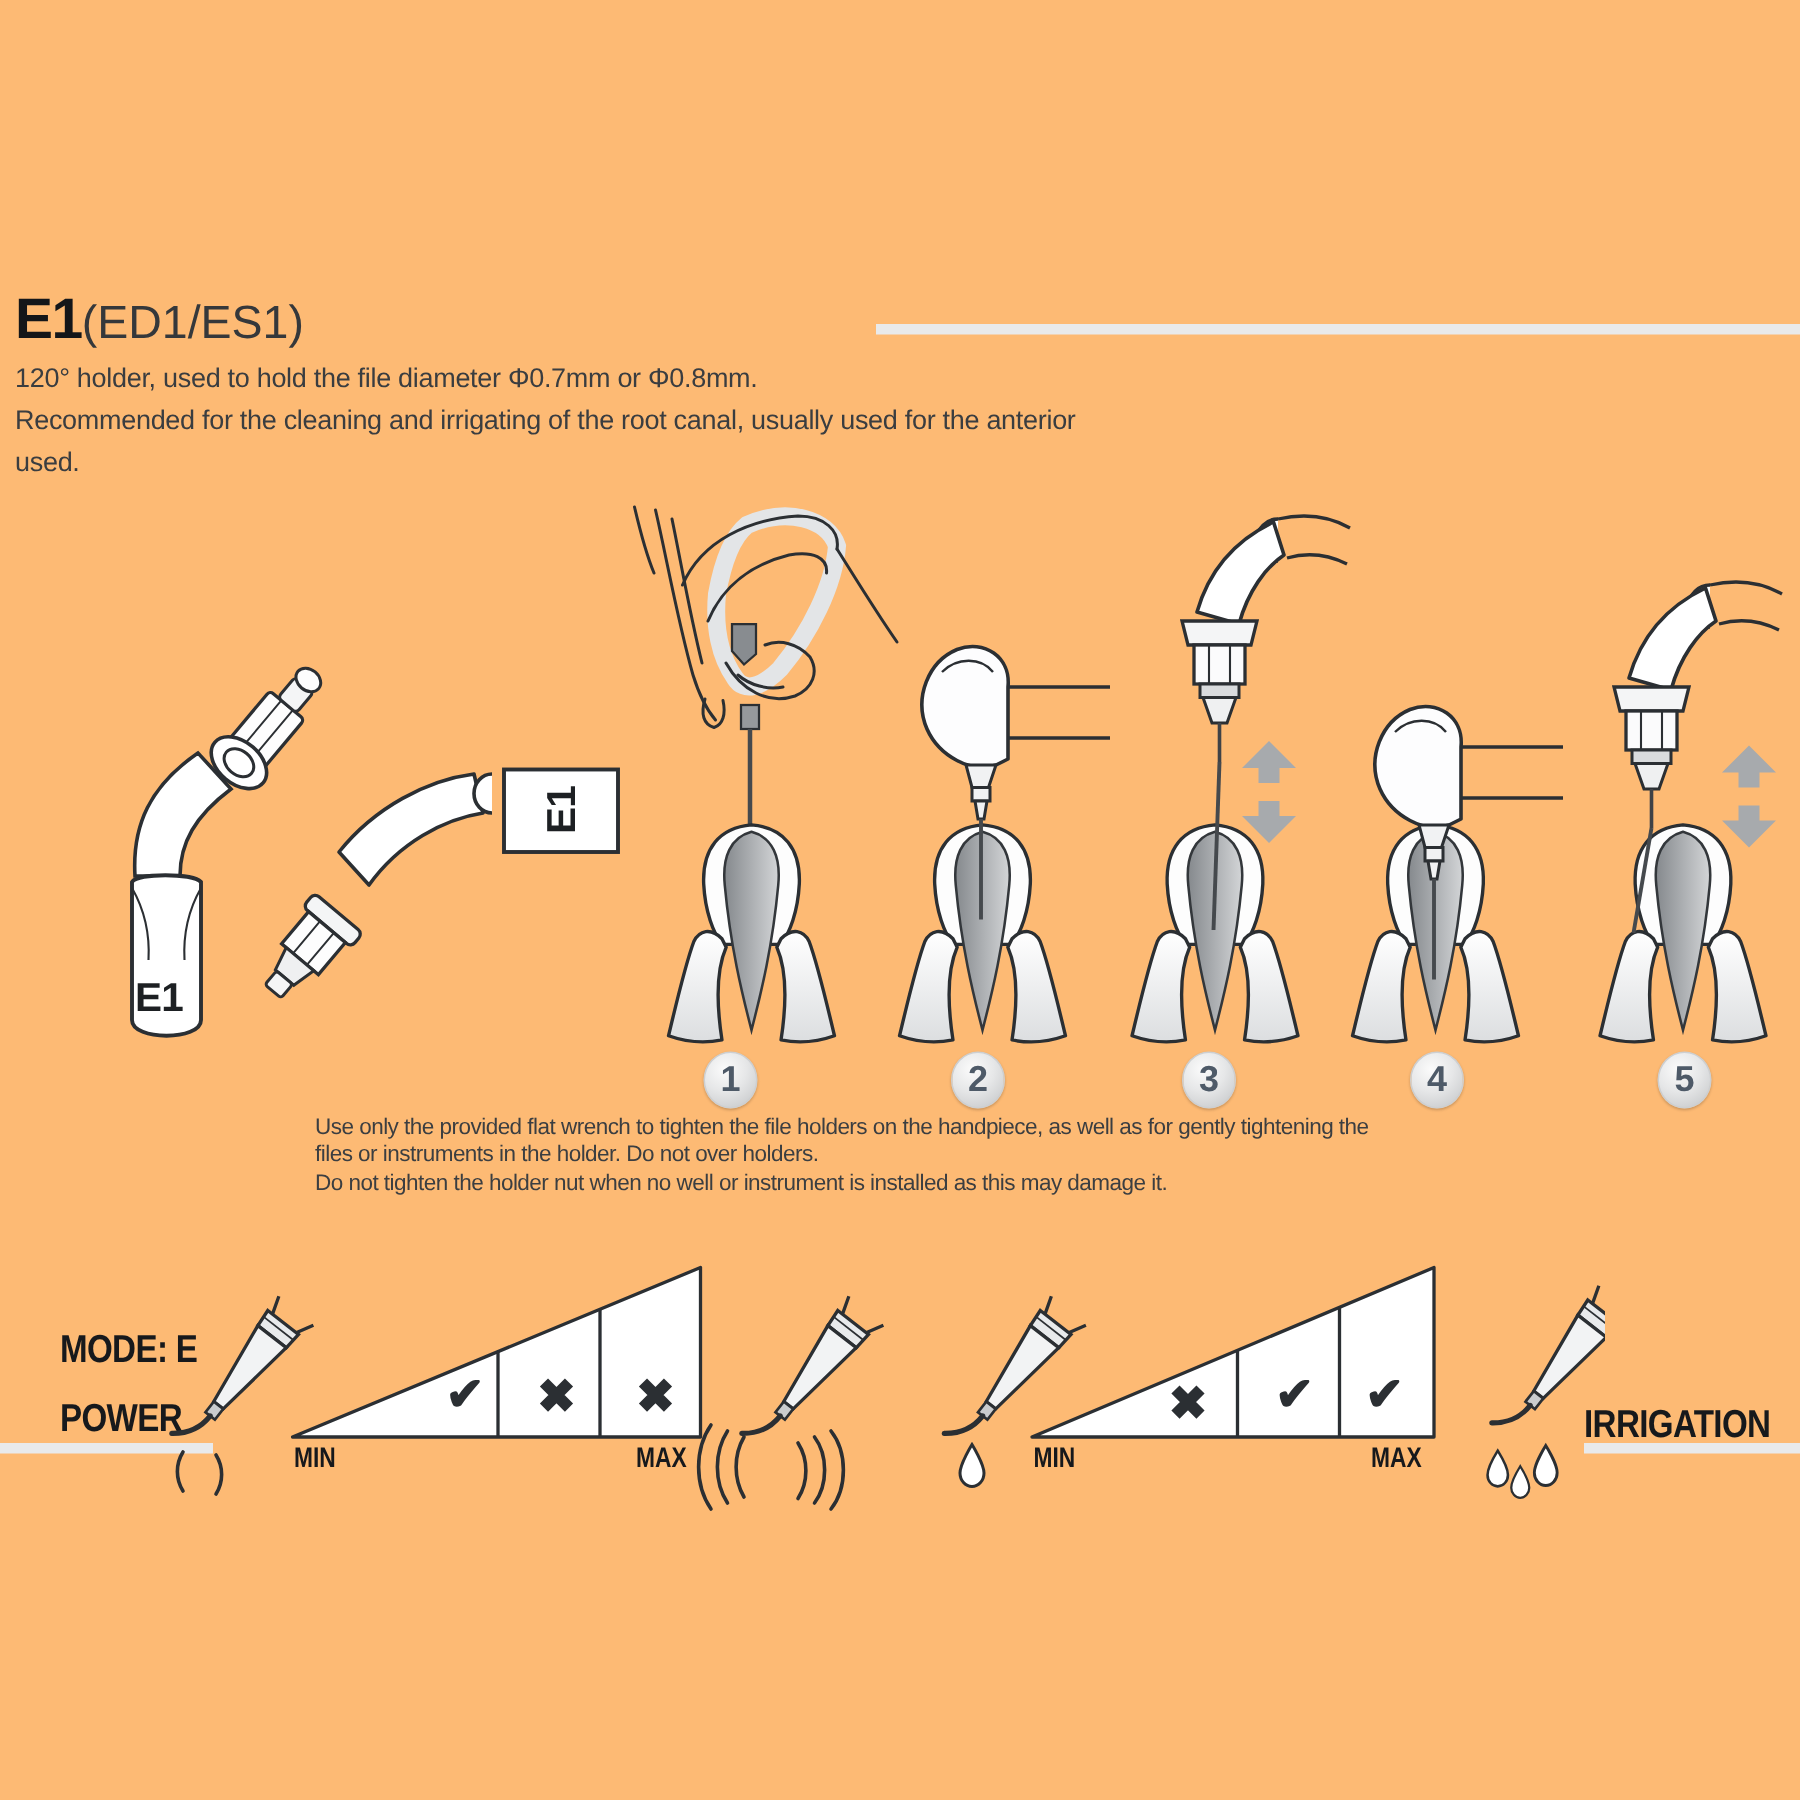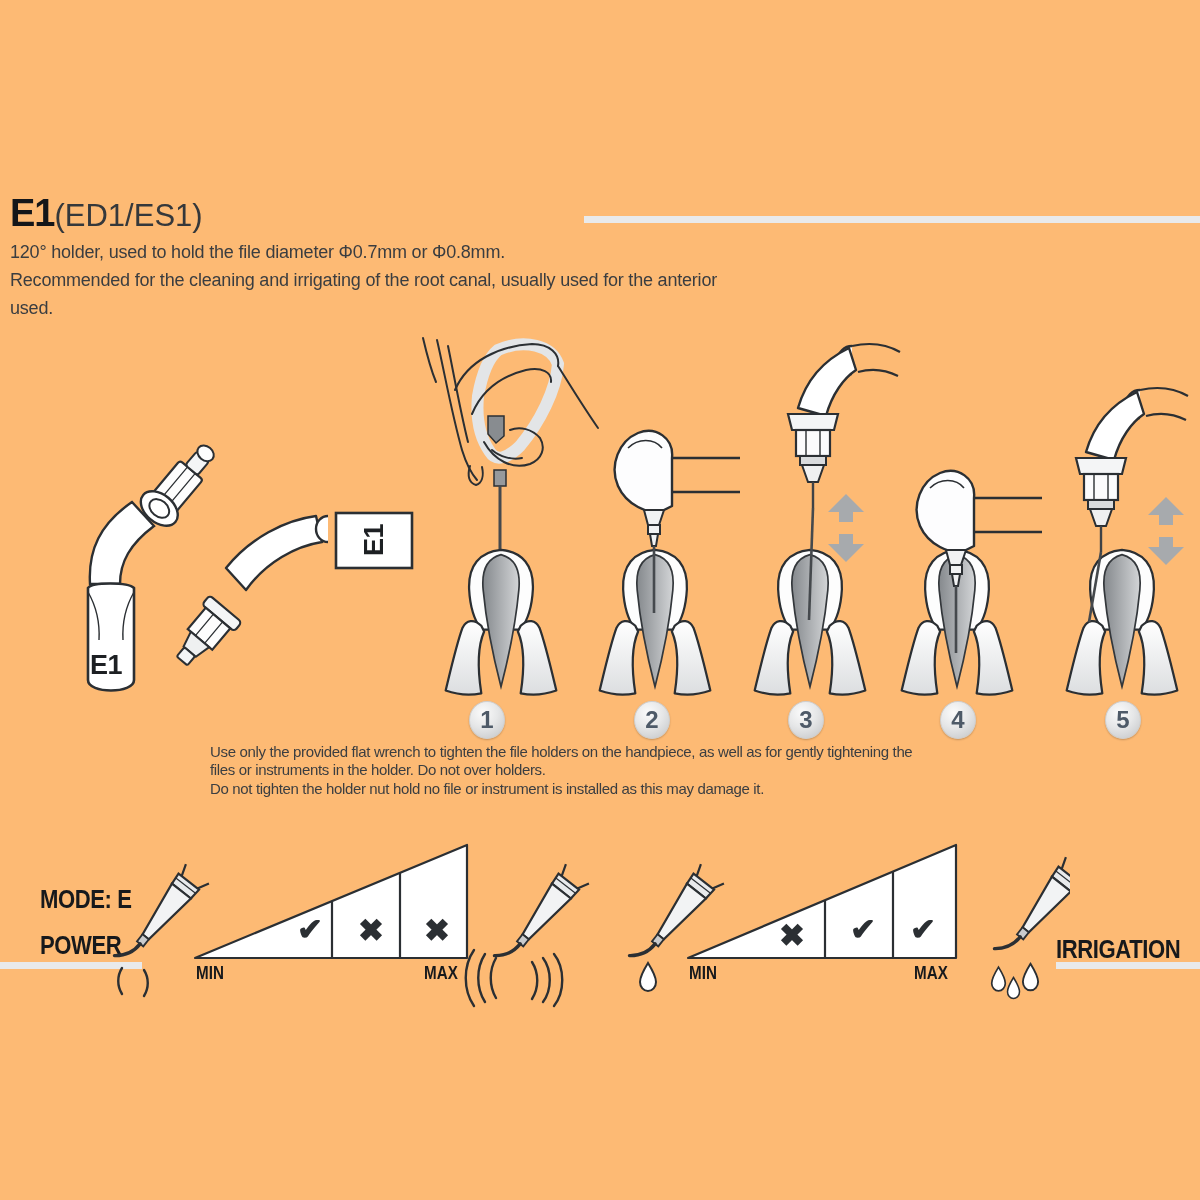--- a/index.html
+++ b/index.html
@@ -166,21 +166,21 @@
 
   <div class="abs badge" style="left:469px;top:701px;">1</div>
   <div class="abs badge" style="left:634px;top:701px;">2</div>
   <div class="abs badge" style="left:788px;top:701px;">3</div>
   <div class="abs badge" style="left:940px;top:701px;">4</div>
   <div class="abs badge" style="left:1105px;top:701px;">5</div>
 
   <div class="abs" style="left:210px;top:743px;">
     <div class="caution-line">Use only the provided flat wrench to tighten the file holders on the handpiece, as well as for gently tightening the</div>
     <div class="caution-line">files or instruments in the holder. Do not over holders.</div>
-    <div class="caution-line">Do not tighten the holder nut hold no file or instrument is installed as this may damage it.</div>
+    <div class="caution-line">Do not tighten the holder nut when no well or instrument is installed as this may damage it.</div>
   </div>
 
   <div class="abs biglabel" style="left:40px;top:884px;">MODE: E</div>
   <div class="abs biglabel" style="left:40px;top:930px;">POWER</div>
   <div class="abs rule" style="left:0;top:962px;width:142px;"></div>
 
   <svg class="abs" style="left:100px;top:840px;" width="540" height="175" viewBox="0 0 540 175">
     <defs>
       <symbol id="scaler-tip" viewBox="0 0 100 130" overflow="visible">
         <g transform="rotate(38 50 65)">

